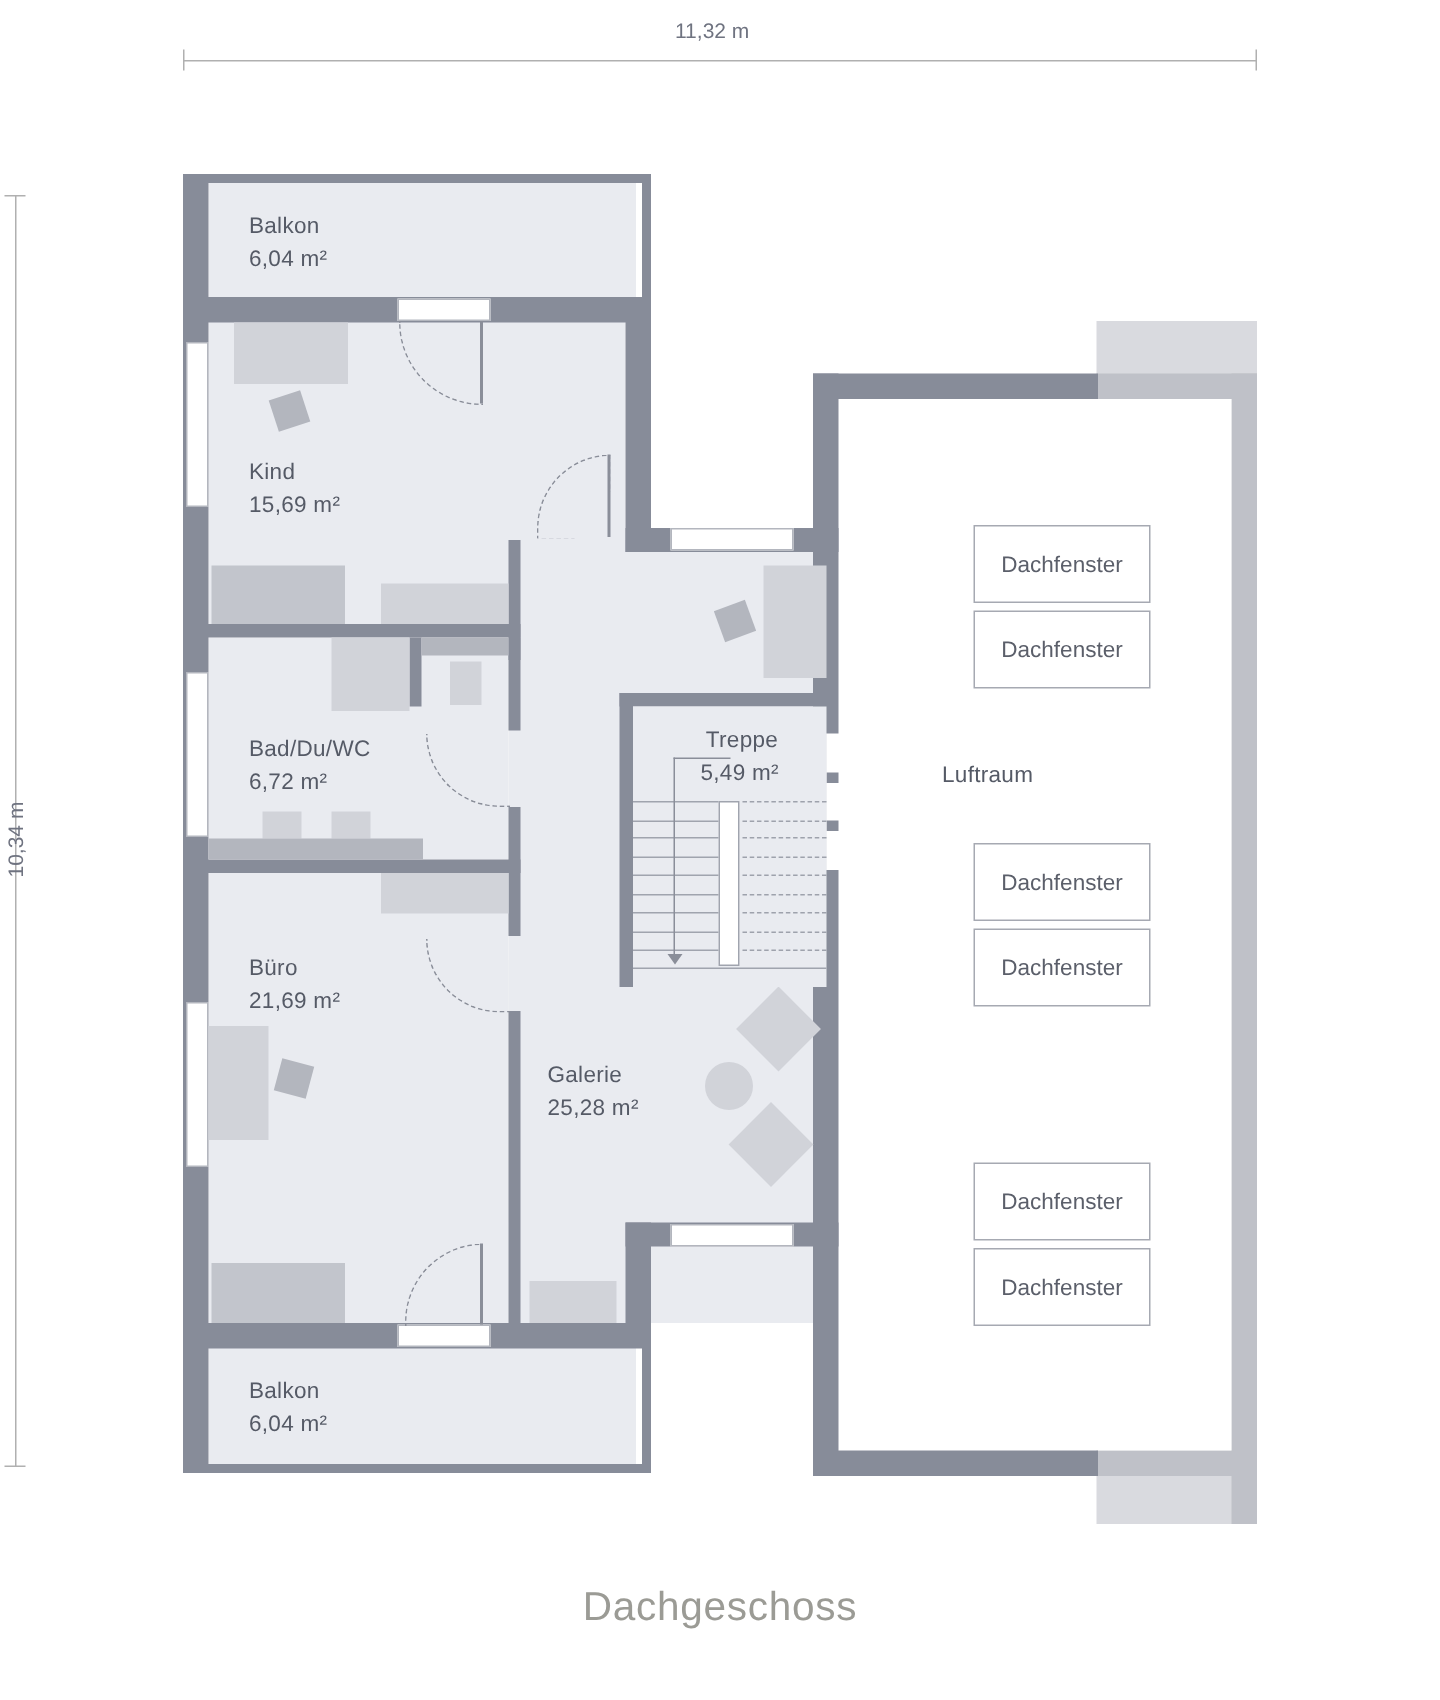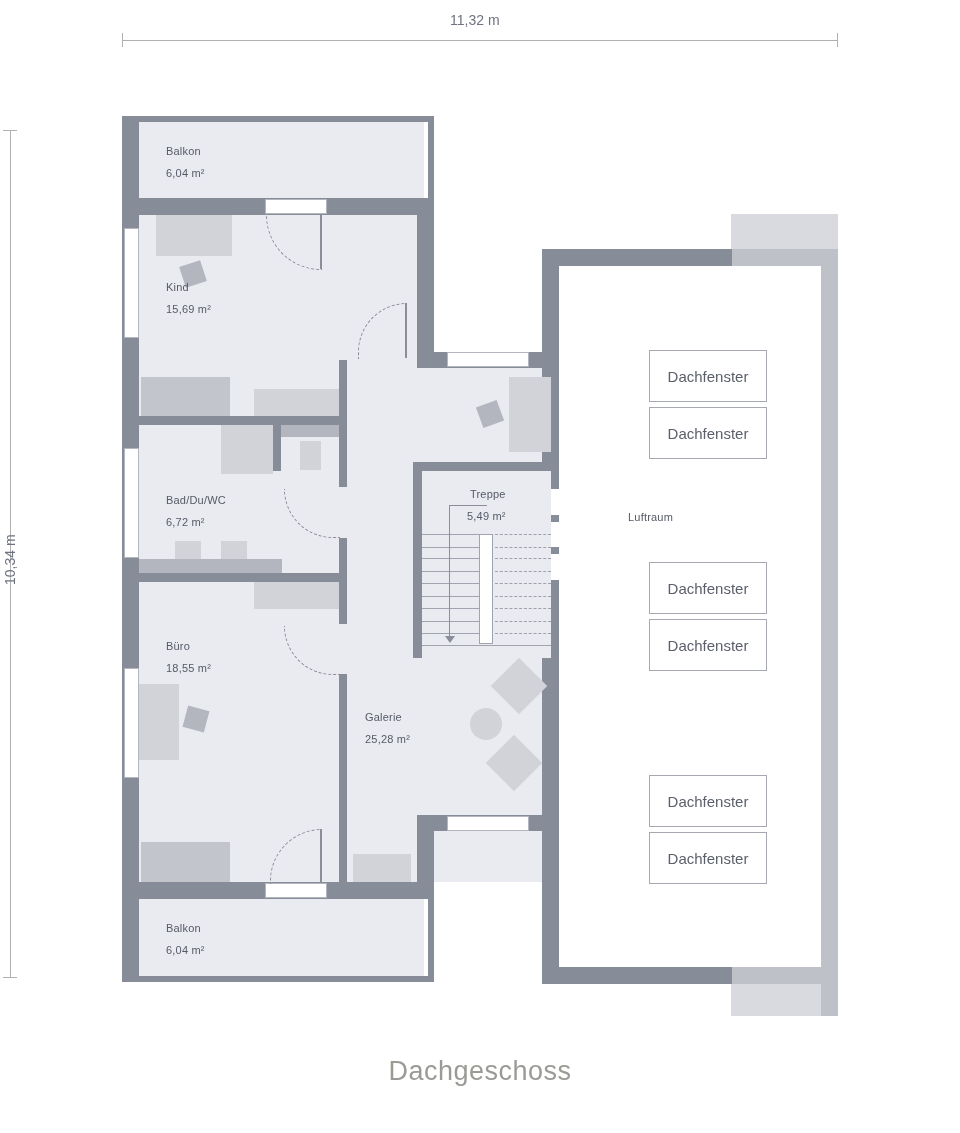--- a/index.html
+++ b/index.html
@@ -4,21 +4,21 @@
 <style>
   html, body { margin:0; padding:0; background:#ffffff; }
   body { width:960px; height:1133px; position:relative; overflow:hidden;
          font-family:"Liberation Sans", "DejaVu Sans", sans-serif; }
   .abs { position:absolute; }
   .wall { position:absolute; background:#878c99; }
   .floor { position:absolute; background:#e9ebf0; }
   .furn { position:absolute; background:#d1d3d9; }
   .furn-d { position:absolute; background:#b3b6be; }
   .win { position:absolute; background:#ffffff; border:1px solid #b3b6be; box-sizing:border-box; }
-  .label { position:absolute; color:#555a66; font-size:11px; line-height:22px; letter-spacing:0.2px; }
+  .label { position:absolute; color:#555a66; font-size:15px; line-height:22px; letter-spacing:0.2px; }
   .dim-text { position:absolute; color:#6f7380; font-size:14px; }
   .roof { position:absolute; background:#d9dadf; }
   .roof-edge { position:absolute; background:#bfc1c8; }
   .df { position:absolute; width:118px; height:52px; background:#fff; border:1px solid #a6a9b2;
         box-sizing:border-box; display:flex; align-items:center; justify-content:center;
         color:#5b5f6a; font-size:15px; }
   .title { position:absolute; left:0; width:960px; top:1056px; text-align:center;
            color:#9b9b95; font-size:27px; letter-spacing:0.5px; }
   .step { position:absolute; height:1px; background:#a0a4ae; }
   .dash { position:absolute; height:0; border-top:1px dashed #9ea2ac; }
@@ -143,37 +143,37 @@
 <div class="dash" style="left:495px; top:621px; width:56px;"></div>
 <div class="dash" style="left:495px; top:633px; width:56px;"></div>
 <div class="abs" style="left:449px; top:505px; width:38px; height:1px; background:#8a8e99;"></div>
 <div class="abs" style="left:449px; top:505px; width:1px; height:133px; background:#8a8e99;"></div>
 <div class="abs" style="left:445px; top:636px; width:0; height:0; border-left:5px solid transparent; border-right:5px solid transparent; border-top:7px solid #8a8e99;"></div>
 
 <div class="label" style="left:166px; top:140px;">
   <div>Balkon</div>
   <div>6,04 m²</div>
 </div>
-<div class="label" style="left:166px; top:276px;">
+<div class="label" style="left:166px; top:304px;">
   <div>Kind</div>
   <div>15,69 m²</div>
 </div>
 <div class="label" style="left:166px; top:489px;">
   <div>Bad/Du/WC</div>
   <div>6,72 m²</div>
 </div>
 <div class="label" style="left:166px; top:635px;">
   <div>Büro</div>
-  <div>18,55 m²</div>
+  <div>21,69 m²</div>
 </div>
 <div class="label" style="left:166px; top:917px;">
   <div>Balkon</div>
   <div>6,04 m²</div>
 </div>
-<div class="label" style="left:467px; top:483px; text-align:left;">
+<div class="label" style="left:467px; top:483px; text-align:center;">
   <div style="padding-left:3px;">Treppe</div>
   <div>5,49 m²</div>
 </div>
 <div class="label" style="left:365px; top:706px;">
   <div>Galerie</div>
   <div>25,28 m²</div>
 </div>
 <div class="label" style="left:628px; top:506px;">
   <div>Luftraum</div>
 </div>

